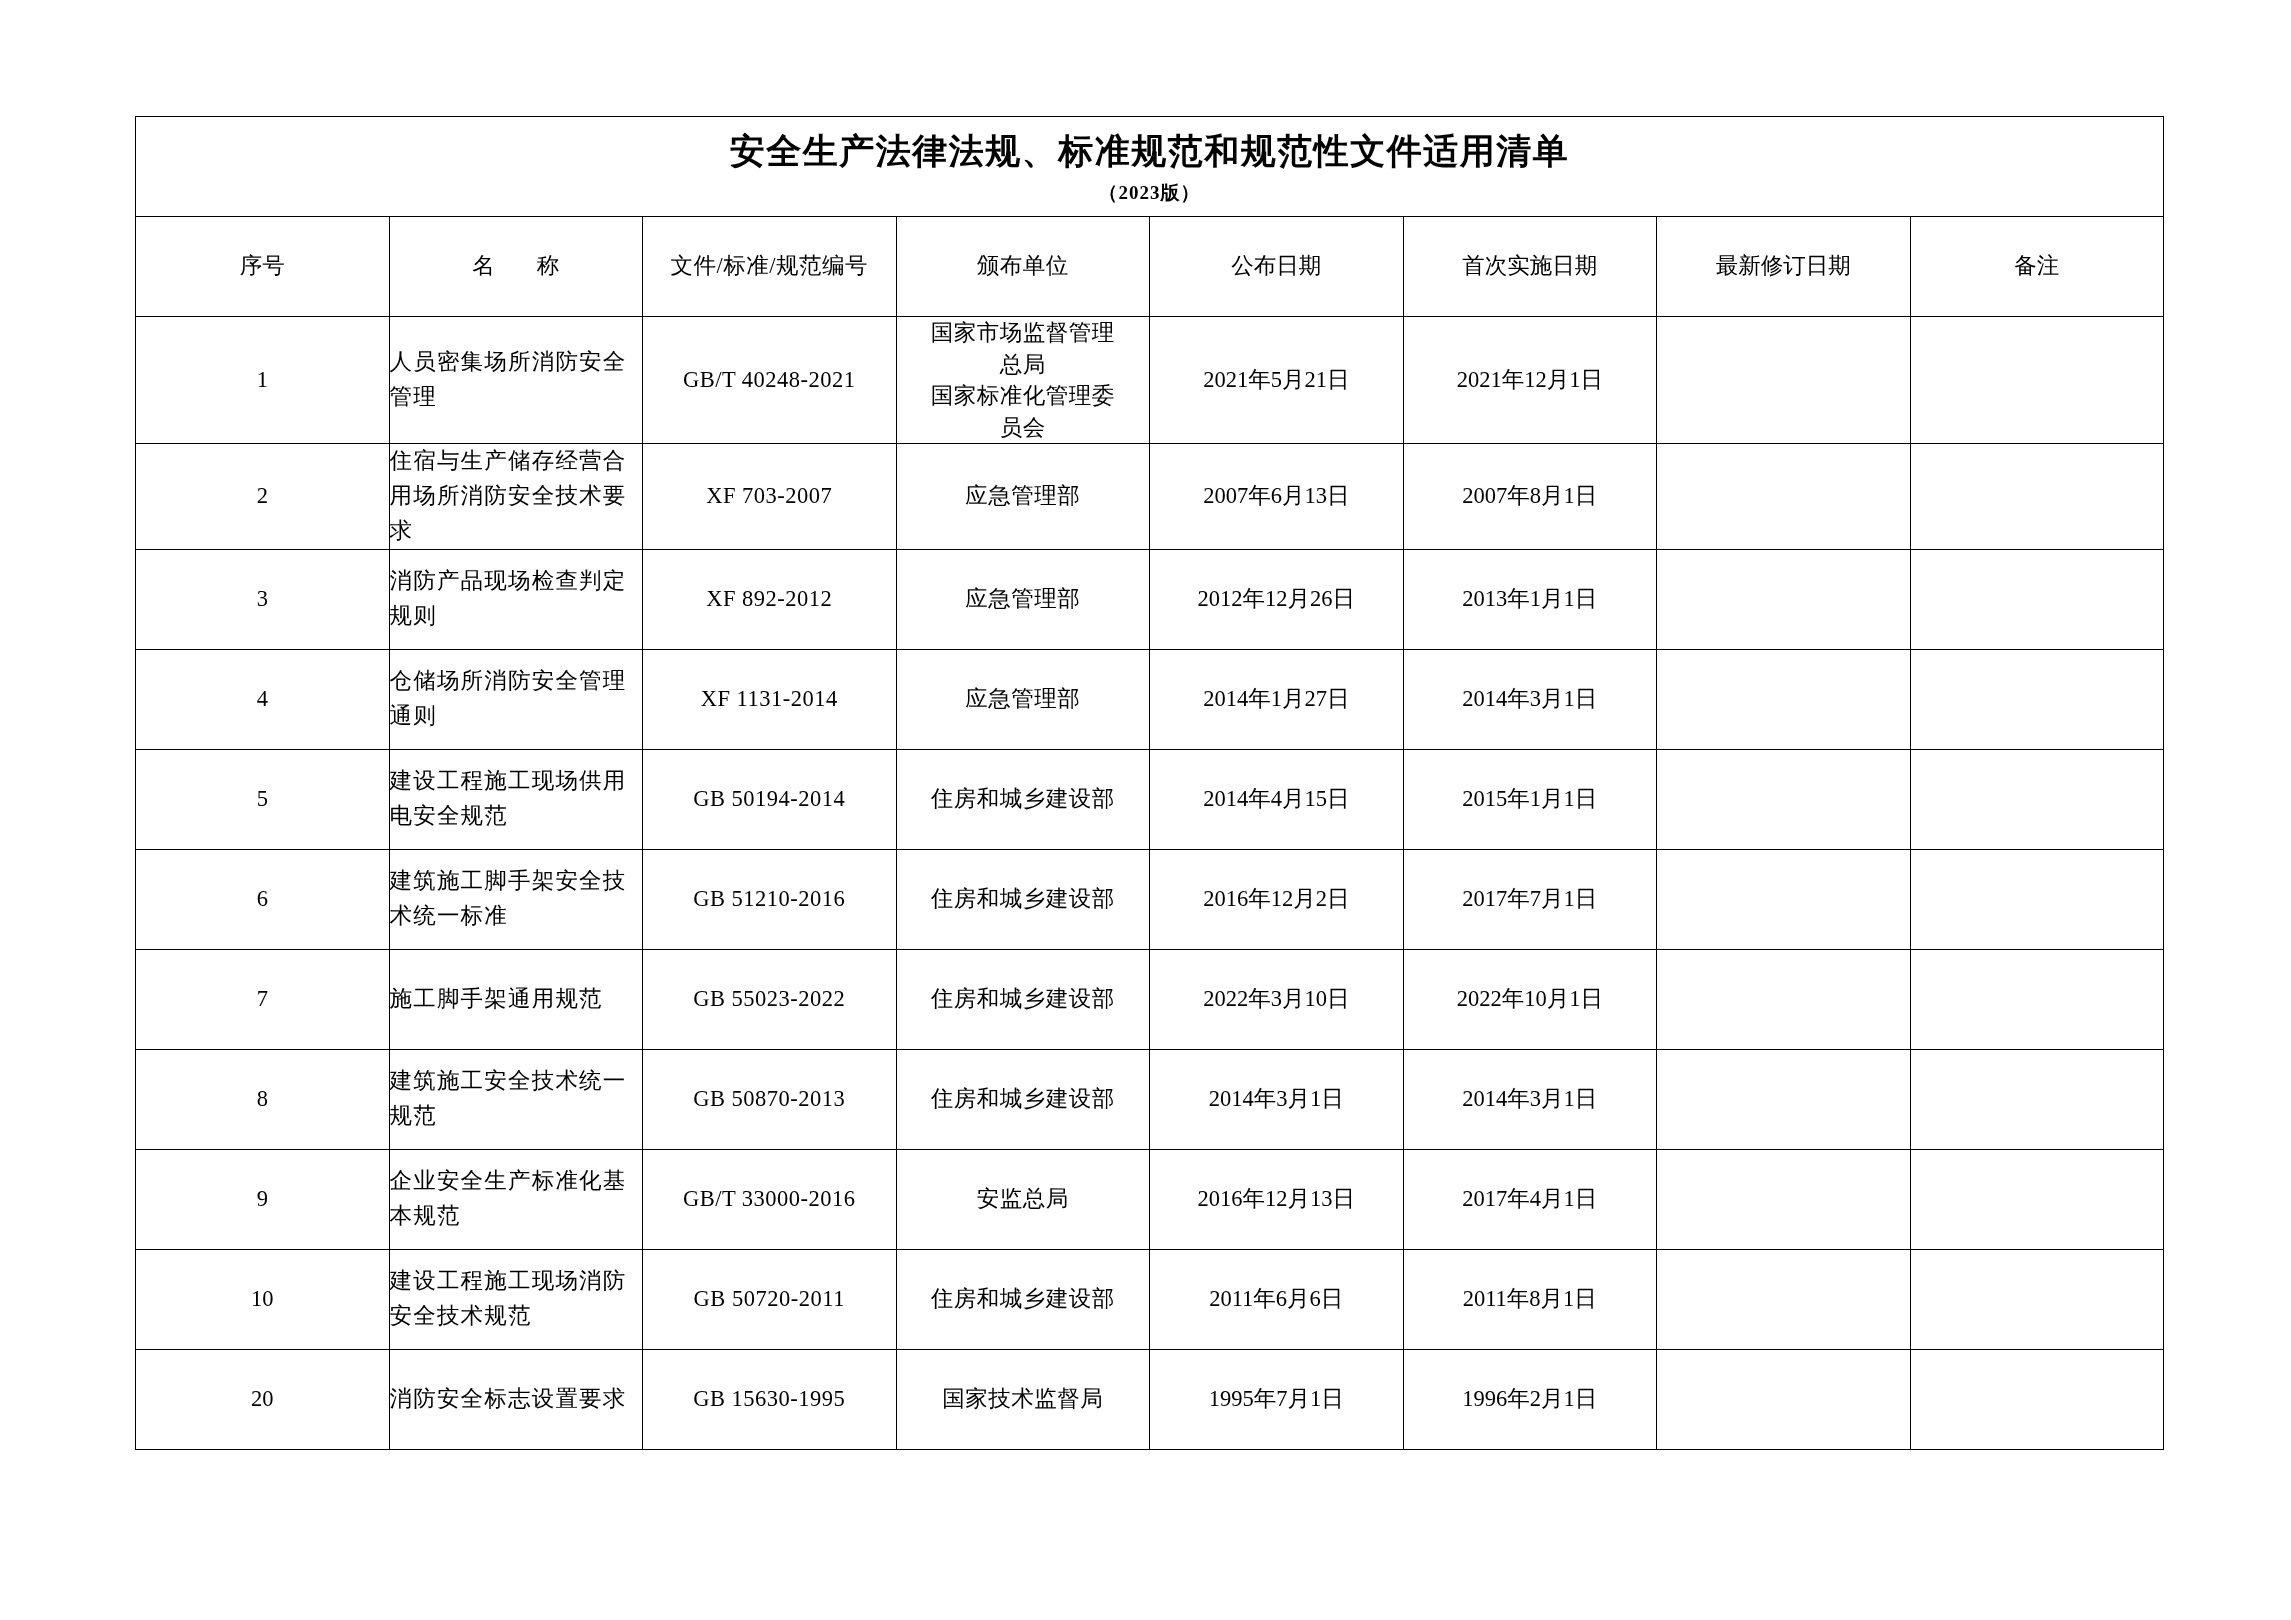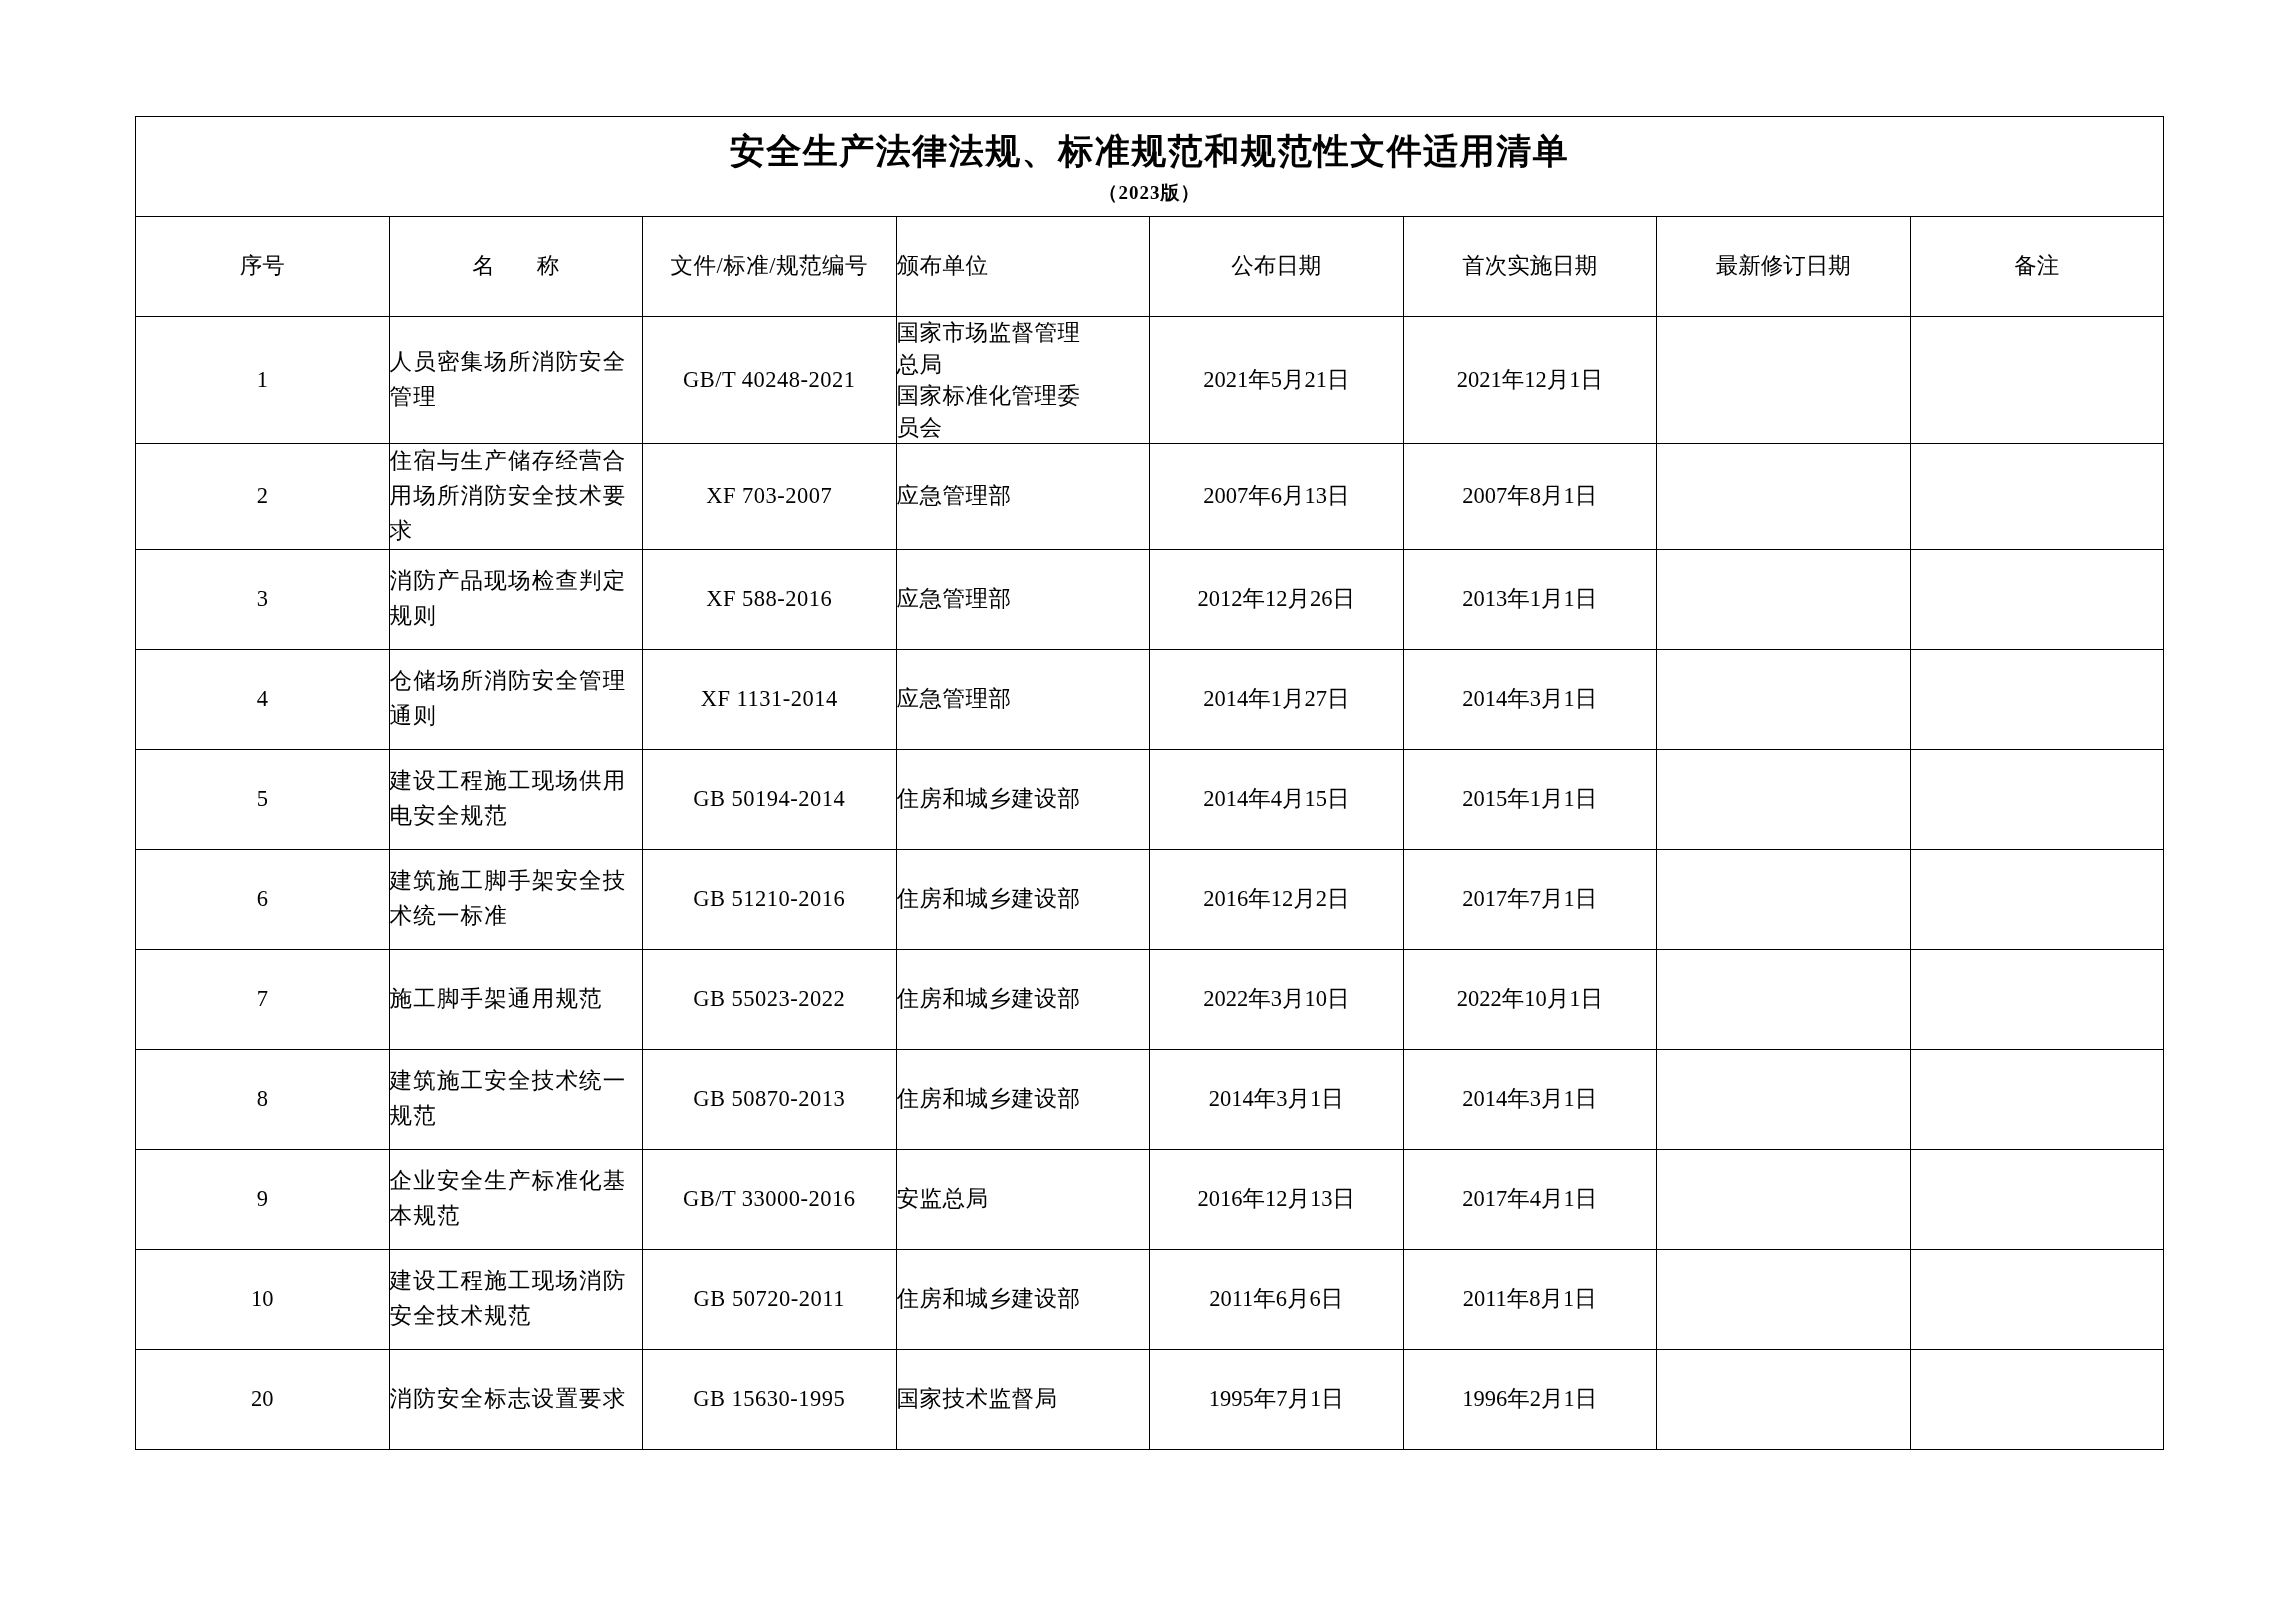--- a/index.html
+++ b/index.html
@@ -65,20 +65,21 @@
     padding: 7.8px 11.8px 7.8px 21.6px;
     width: 510px;
     letter-spacing: 1.2px;
   }
   td.c-code {
     text-align: center;
     width: 294px;
     letter-spacing: 0.5px;
   }
   td.c-org {
+    text-align: center;
     width: 240px;
     padding: 5.9px 5.9px;
     letter-spacing: 0.5px;
     margin-left: 39px;
   }
   td.c-pub {
     text-align: center;
     width: 221px;
     margin-top: 19px;
   }
@@ -150,21 +151,21 @@
         <td class="c-org">应急管理部</td>
         <td class="c-pub">2007年6月13日</td>
         <td class="c-impl">2007年8月1日</td>
         <td class="c-rev"></td>
         <td class="c-note"></td>
       </tr>
 
       <tr>
         <td class="c-idx">3</td>
         <td class="c-name">消防产品现场检查判定规则</td>
-        <td class="c-code">XF 588-2016</td>
+        <td class="c-code">XF 892-2012</td>
         <td class="c-org">应急管理部</td>
         <td class="c-pub">2012年12月26日</td>
         <td class="c-impl">2013年1月1日</td>
         <td class="c-rev"></td>
         <td class="c-note"></td>
       </tr>
 
       <tr>
         <td class="c-idx">4</td>
         <td class="c-name">仓储场所消防安全管理通则</td>

